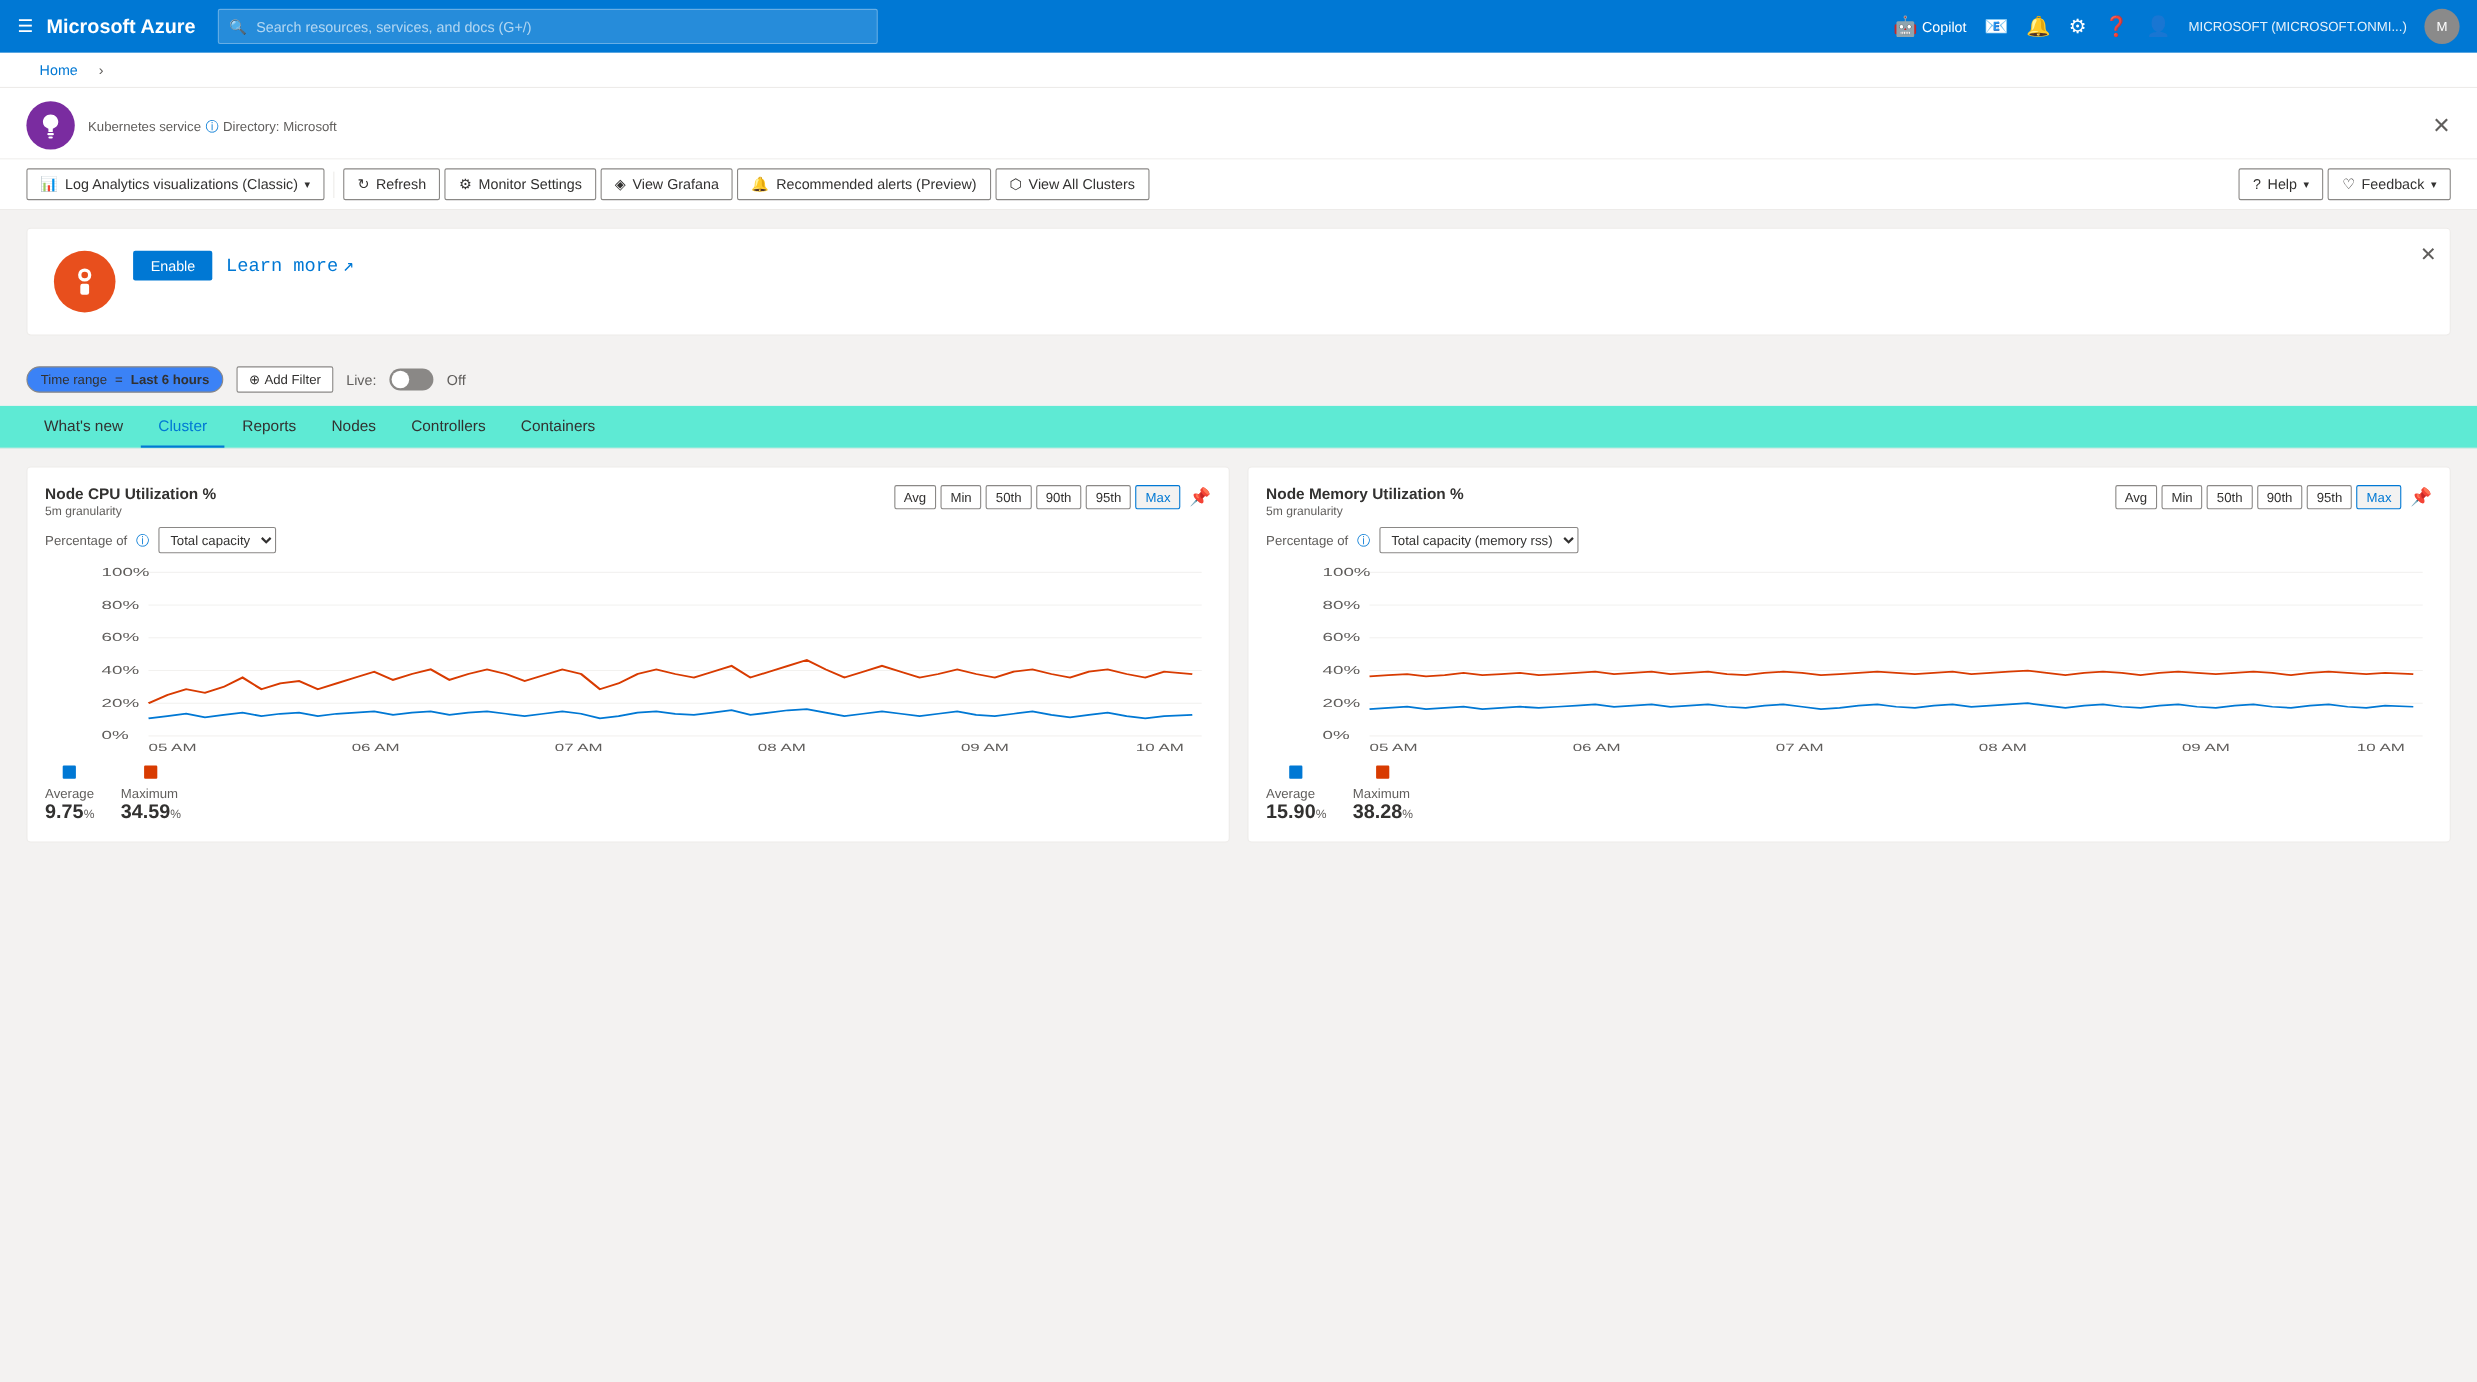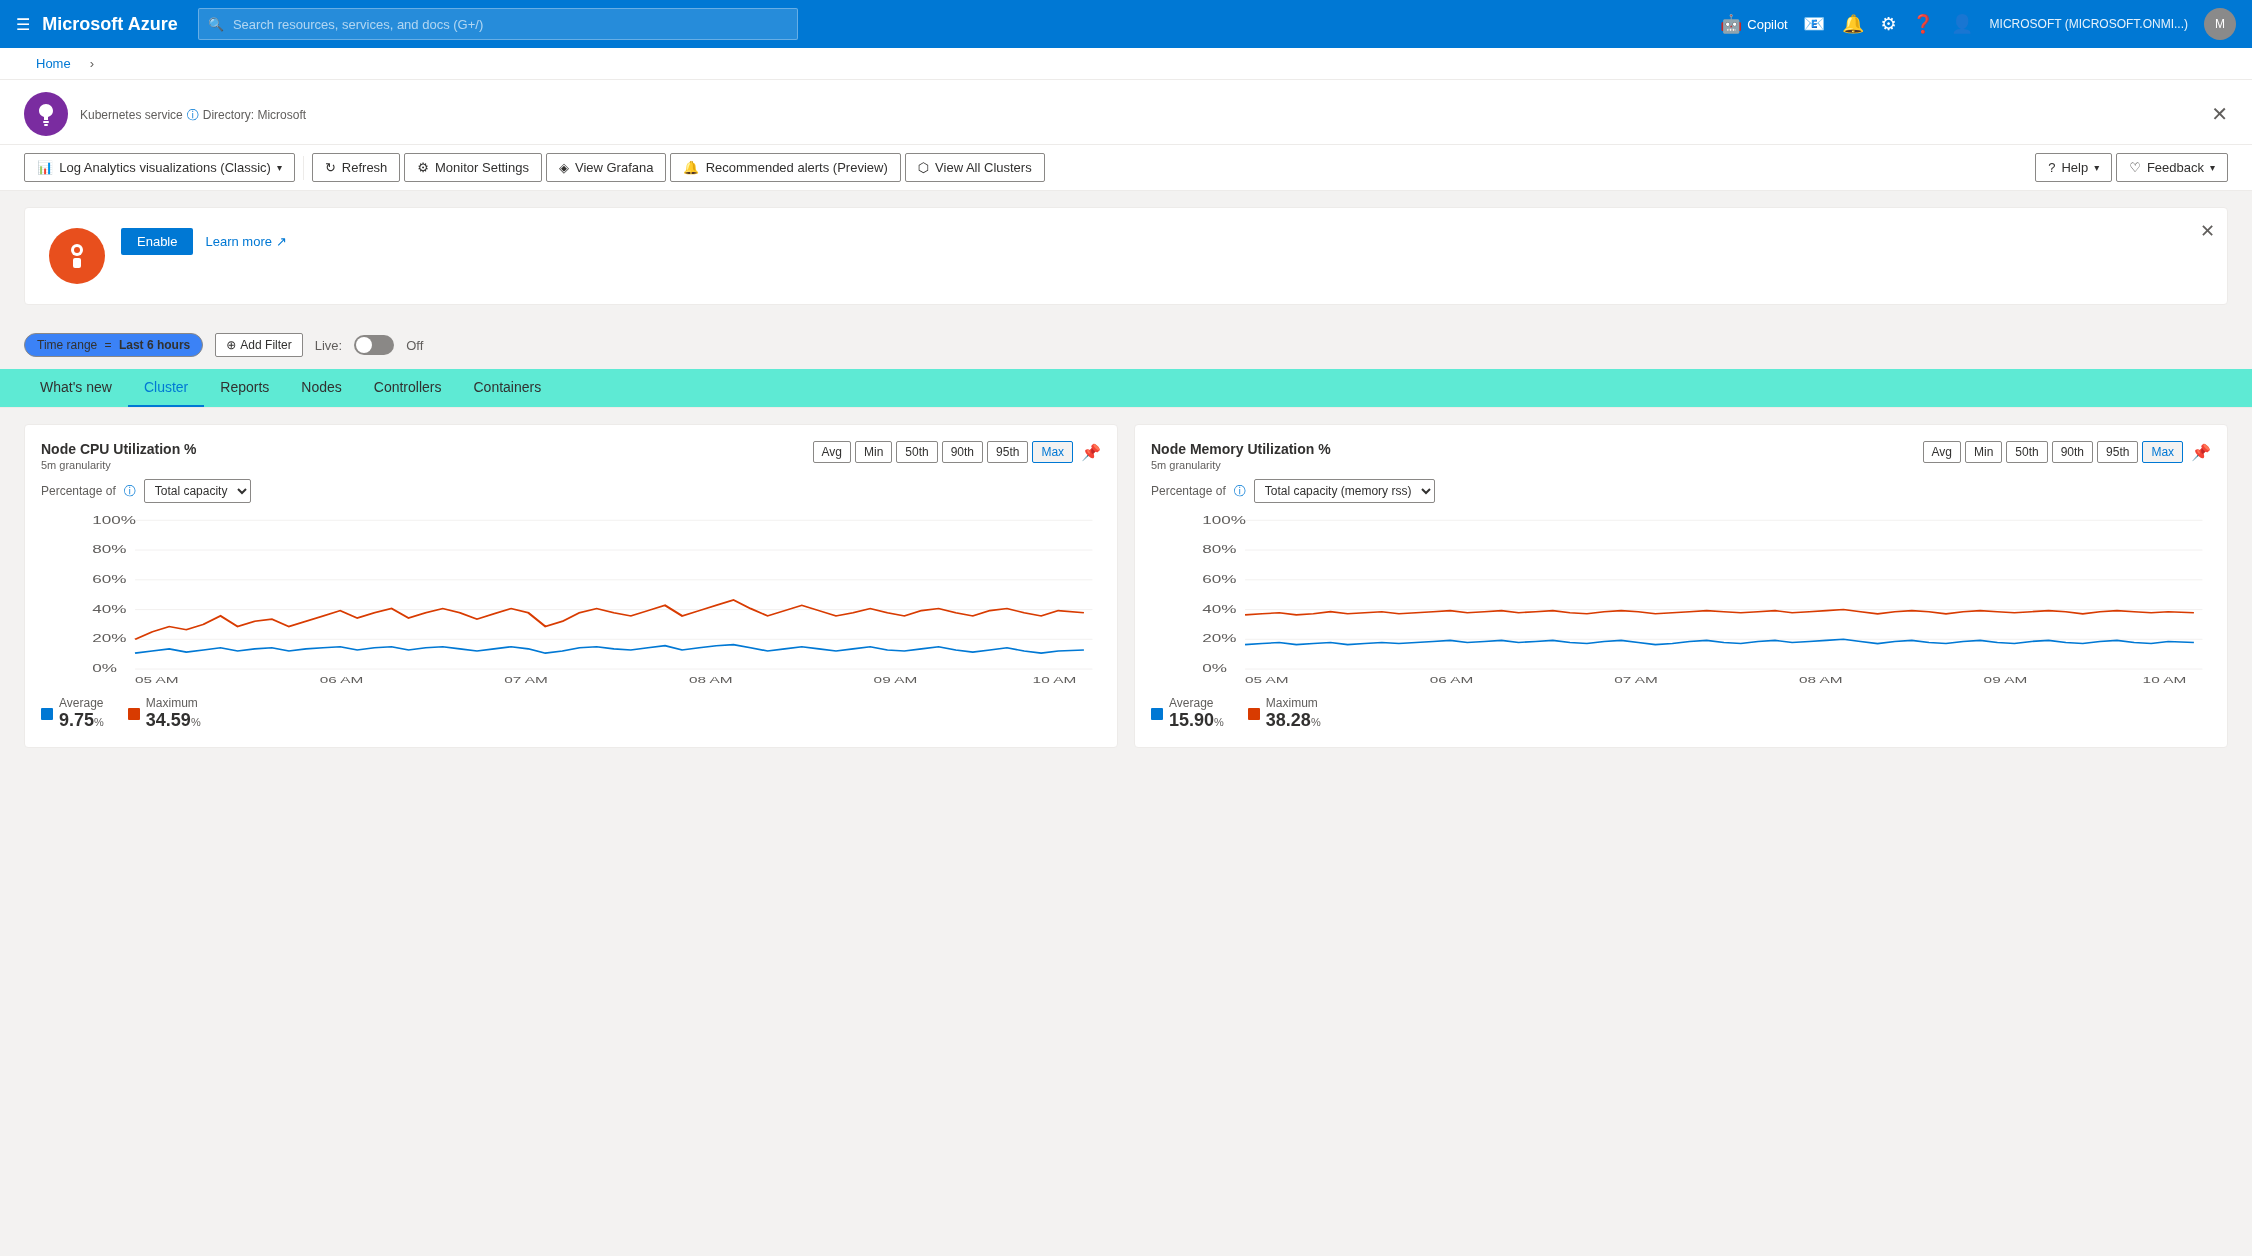--- a/index.html
+++ b/index.html
@@ -120,21 +120,21 @@
     }
     .promo-content { flex: 1; }
     .promo-title { font-size: 16px; font-weight: 600; margin-bottom: 6px; }
     .promo-desc { font-size: 13px; color: #605e5c; line-height: 1.5; margin-bottom: 12px; }
     .promo-actions { display: flex; align-items: center; gap: 12px; }
     .btn-primary {
       background: #0078d4; color: #fff;
       border: none; border-radius: 2px;
       padding: 6px 16px; font-size: 13px; cursor: pointer;
     }
-    .btn-link { color: #0078d4; font-size: 13px; cursor: pointer; text-decoration: none; display: flex; align-items: flex-start; gap: 4px; }
+    .btn-link { color: #0078d4; font-size: 17px; cursor: pointer; text-decoration: none; display: flex; align-items: flex-end; gap: 4px; font-family: Liberation Mono, monospace; }
     .promo-close { position: absolute; top: 12px; right: 12px; font-size: 18px; color: #605e5c; cursor: pointer; }
 
     
     .filters {
       padding: 12px 24px;
       display: flex;
       align-items: center;
       gap: 12px;
     }
     .filter-pill {
@@ -244,21 +244,21 @@
 
     
     .chart-area { width: 100%; height: 170px; }
 
     
     .chart-legend {
       display: flex;
       gap: 24px;
       margin-top: 8px;
     }
-    .legend-item { display: flex; align-items: center; gap: 6px; }
+    .legend-item { display: flex; align-items: center; gap: 6px; flex-direction: column; }
     .legend-color { width: 12px; height: 12px; border-radius: 1px; }
     .legend-label { font-size: 12px; color: #605e5c; }
     .legend-value { font-size: 18px; font-weight: 600; color: #323130; }
     .legend-unit { font-size: 11px; color: #605e5c; }
   </style>
 </head>
 <body>
 
 <nav class="top-nav">
   <span class="hamburger">☰</span>

